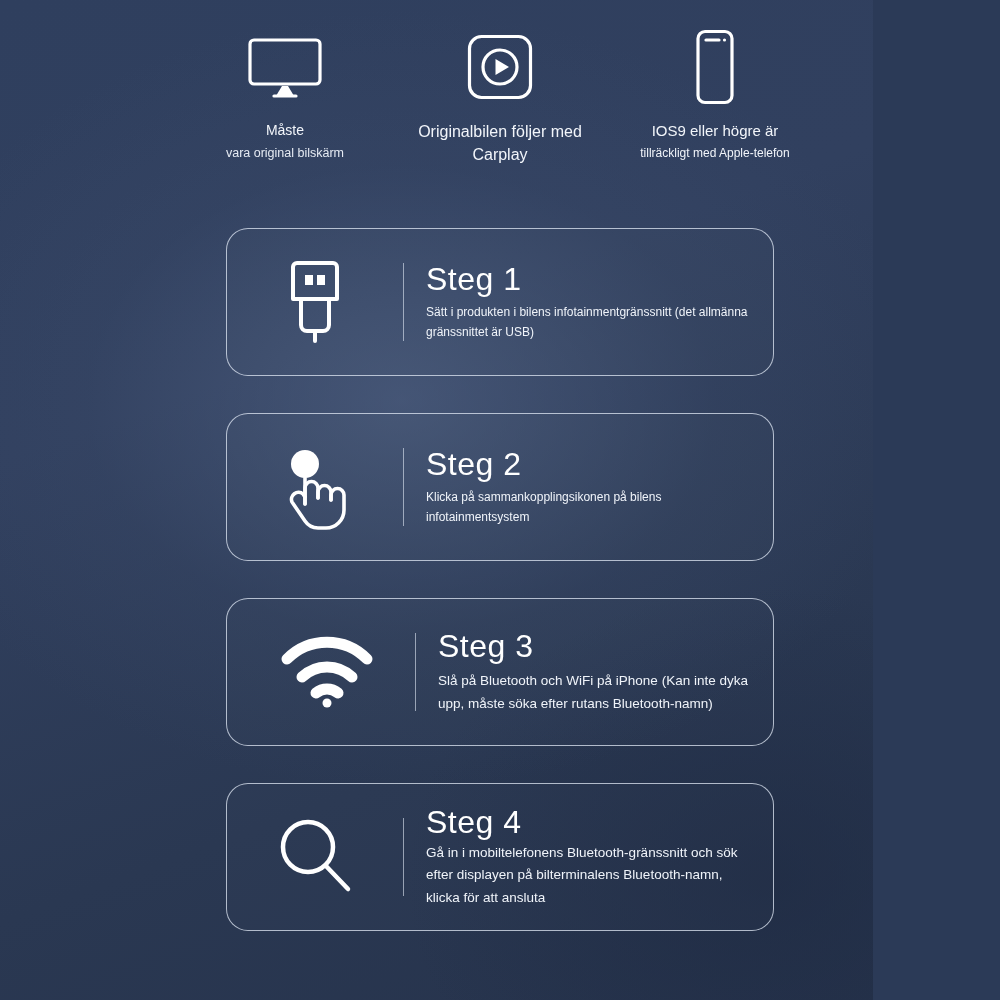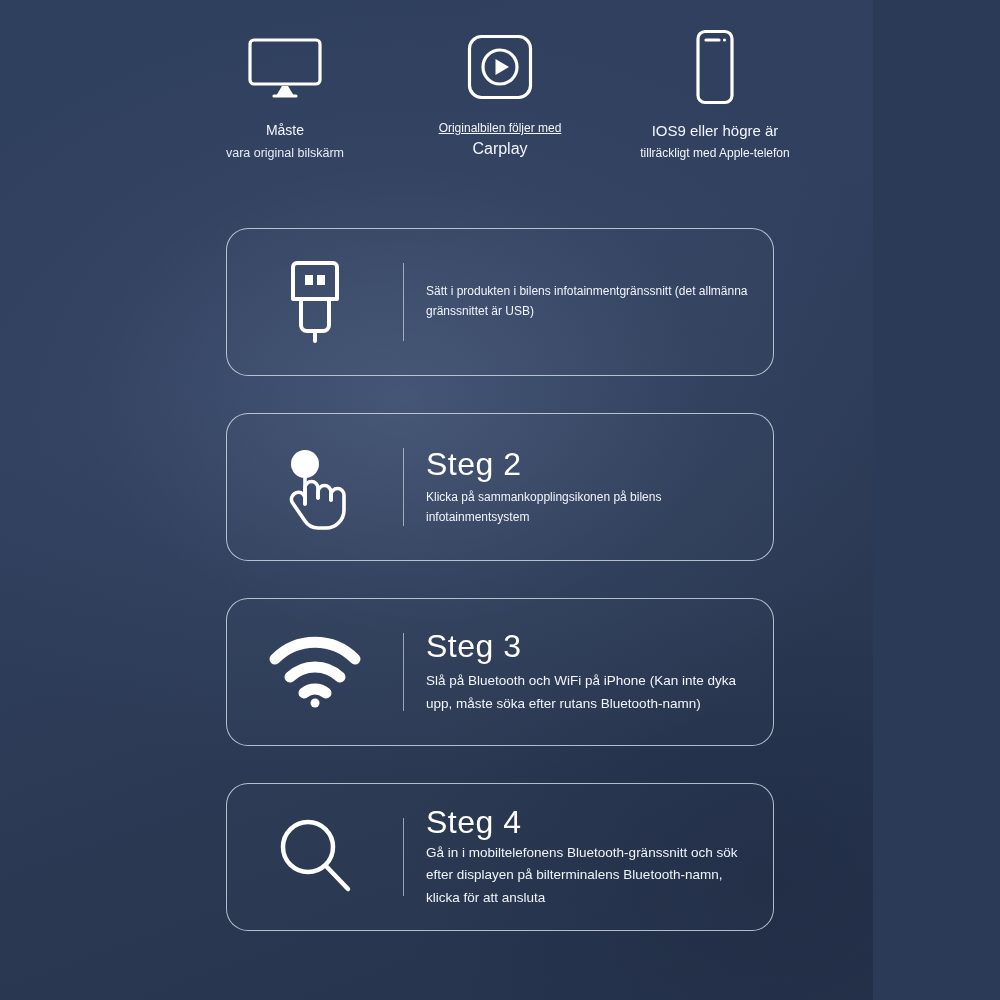--- a/index.html
+++ b/index.html
@@ -51,21 +51,21 @@
   .req-text {
     margin-top: 8px;
     line-height: 1.45;
     color: #f2f5fa;
   }
   .req-text .l1 { display: block; }
   .req-text .l2 { display: block; }
 
   .req-1 .req-text .l1 { font-size: 14px; }
   .req-1 .req-text .l2 { font-size: 12.5px; margin-top: 4px; color: #e6ebf3; }
-  .req-2 .req-text .l1 { font-size: 12px; text-decoration: underline; }
+  .req-2 .req-text .l1 { font-size: 16px; }
   .req-2 .req-text .l2 { font-size: 16px; }
   .req-3 .req-text .l1 { font-size: 15px; }
   .req-3 .req-text .l2 { font-size: 12px; margin-top: 3px; }
 
   
   .steps {
     position: absolute;
     top: 228px;
     left: 226px;
     width: 548px;
@@ -75,21 +75,21 @@
     box-sizing: border-box;
     border: 1px solid rgba(225,233,245,0.75);
     border-radius: 22px;
     width: 548px;
     display: flex;
     align-items: center;
     background: rgba(255,255,255,0.012);
   }
   .card-1 { height: 148px; margin-bottom: 37px; }
   .card-2 { height: 148px; margin-bottom: 37px; }
-  .card-3 { height: 148px; margin-bottom: 37px; }
+  .card-3 { height: 148px; margin-bottom: 37px; padding-left: 12px; }
   .card-4 { height: 148px; }
 
   .card-icon {
     width: 176px;
     min-width: 176px;
     display: flex;
     align-items: center;
     justify-content: center;
   }
   .divider {
@@ -183,20 +183,21 @@
         <svg class="ico" width="80" height="86" viewBox="0 0 80 86" fill="none" stroke="#ffffff" stroke-width="4" stroke-linecap="round" stroke-linejoin="round">
           <path d="M22 4 H58 a4 4 0 0 1 4 4 V40 H18 V8 a4 4 0 0 1 4 -4 Z"></path>
           <rect x="30" y="16" width="8" height="10" fill="#ffffff" stroke="none"></rect>
           <rect x="42" y="16" width="8" height="10" fill="#ffffff" stroke="none"></rect>
           <path d="M26 40 V66 a6 6 0 0 0 6 6 H48 a6 6 0 0 0 6 -6 V40"></path>
           <line x1="40" y1="72" x2="40" y2="82"></line>
         </svg>
       </div>
       <div class="divider"></div>
       <div class="card-body">
+        <h2 class="step-title">Steg 1</h2>
         <p class="step-desc">Sätt i produkten i bilens infotainmentgränssnitt (det allmänna gränssnittet är USB)</p>
       </div>
     </div>
 
     <div class="card card-2">
       <div class="card-icon">
         <svg class="ico" width="86" height="90" viewBox="0 0 86 90" fill="none" stroke="#ffffff" stroke-width="3.6" stroke-linecap="round" stroke-linejoin="round">
           <circle cx="33" cy="22" r="14" fill="#ffffff" stroke="none"></circle>
           <path d="M33 36 V62"></path>
           <path d="M33 62 V46 a6.5 6.5 0 0 1 13 0 V56"></path>

